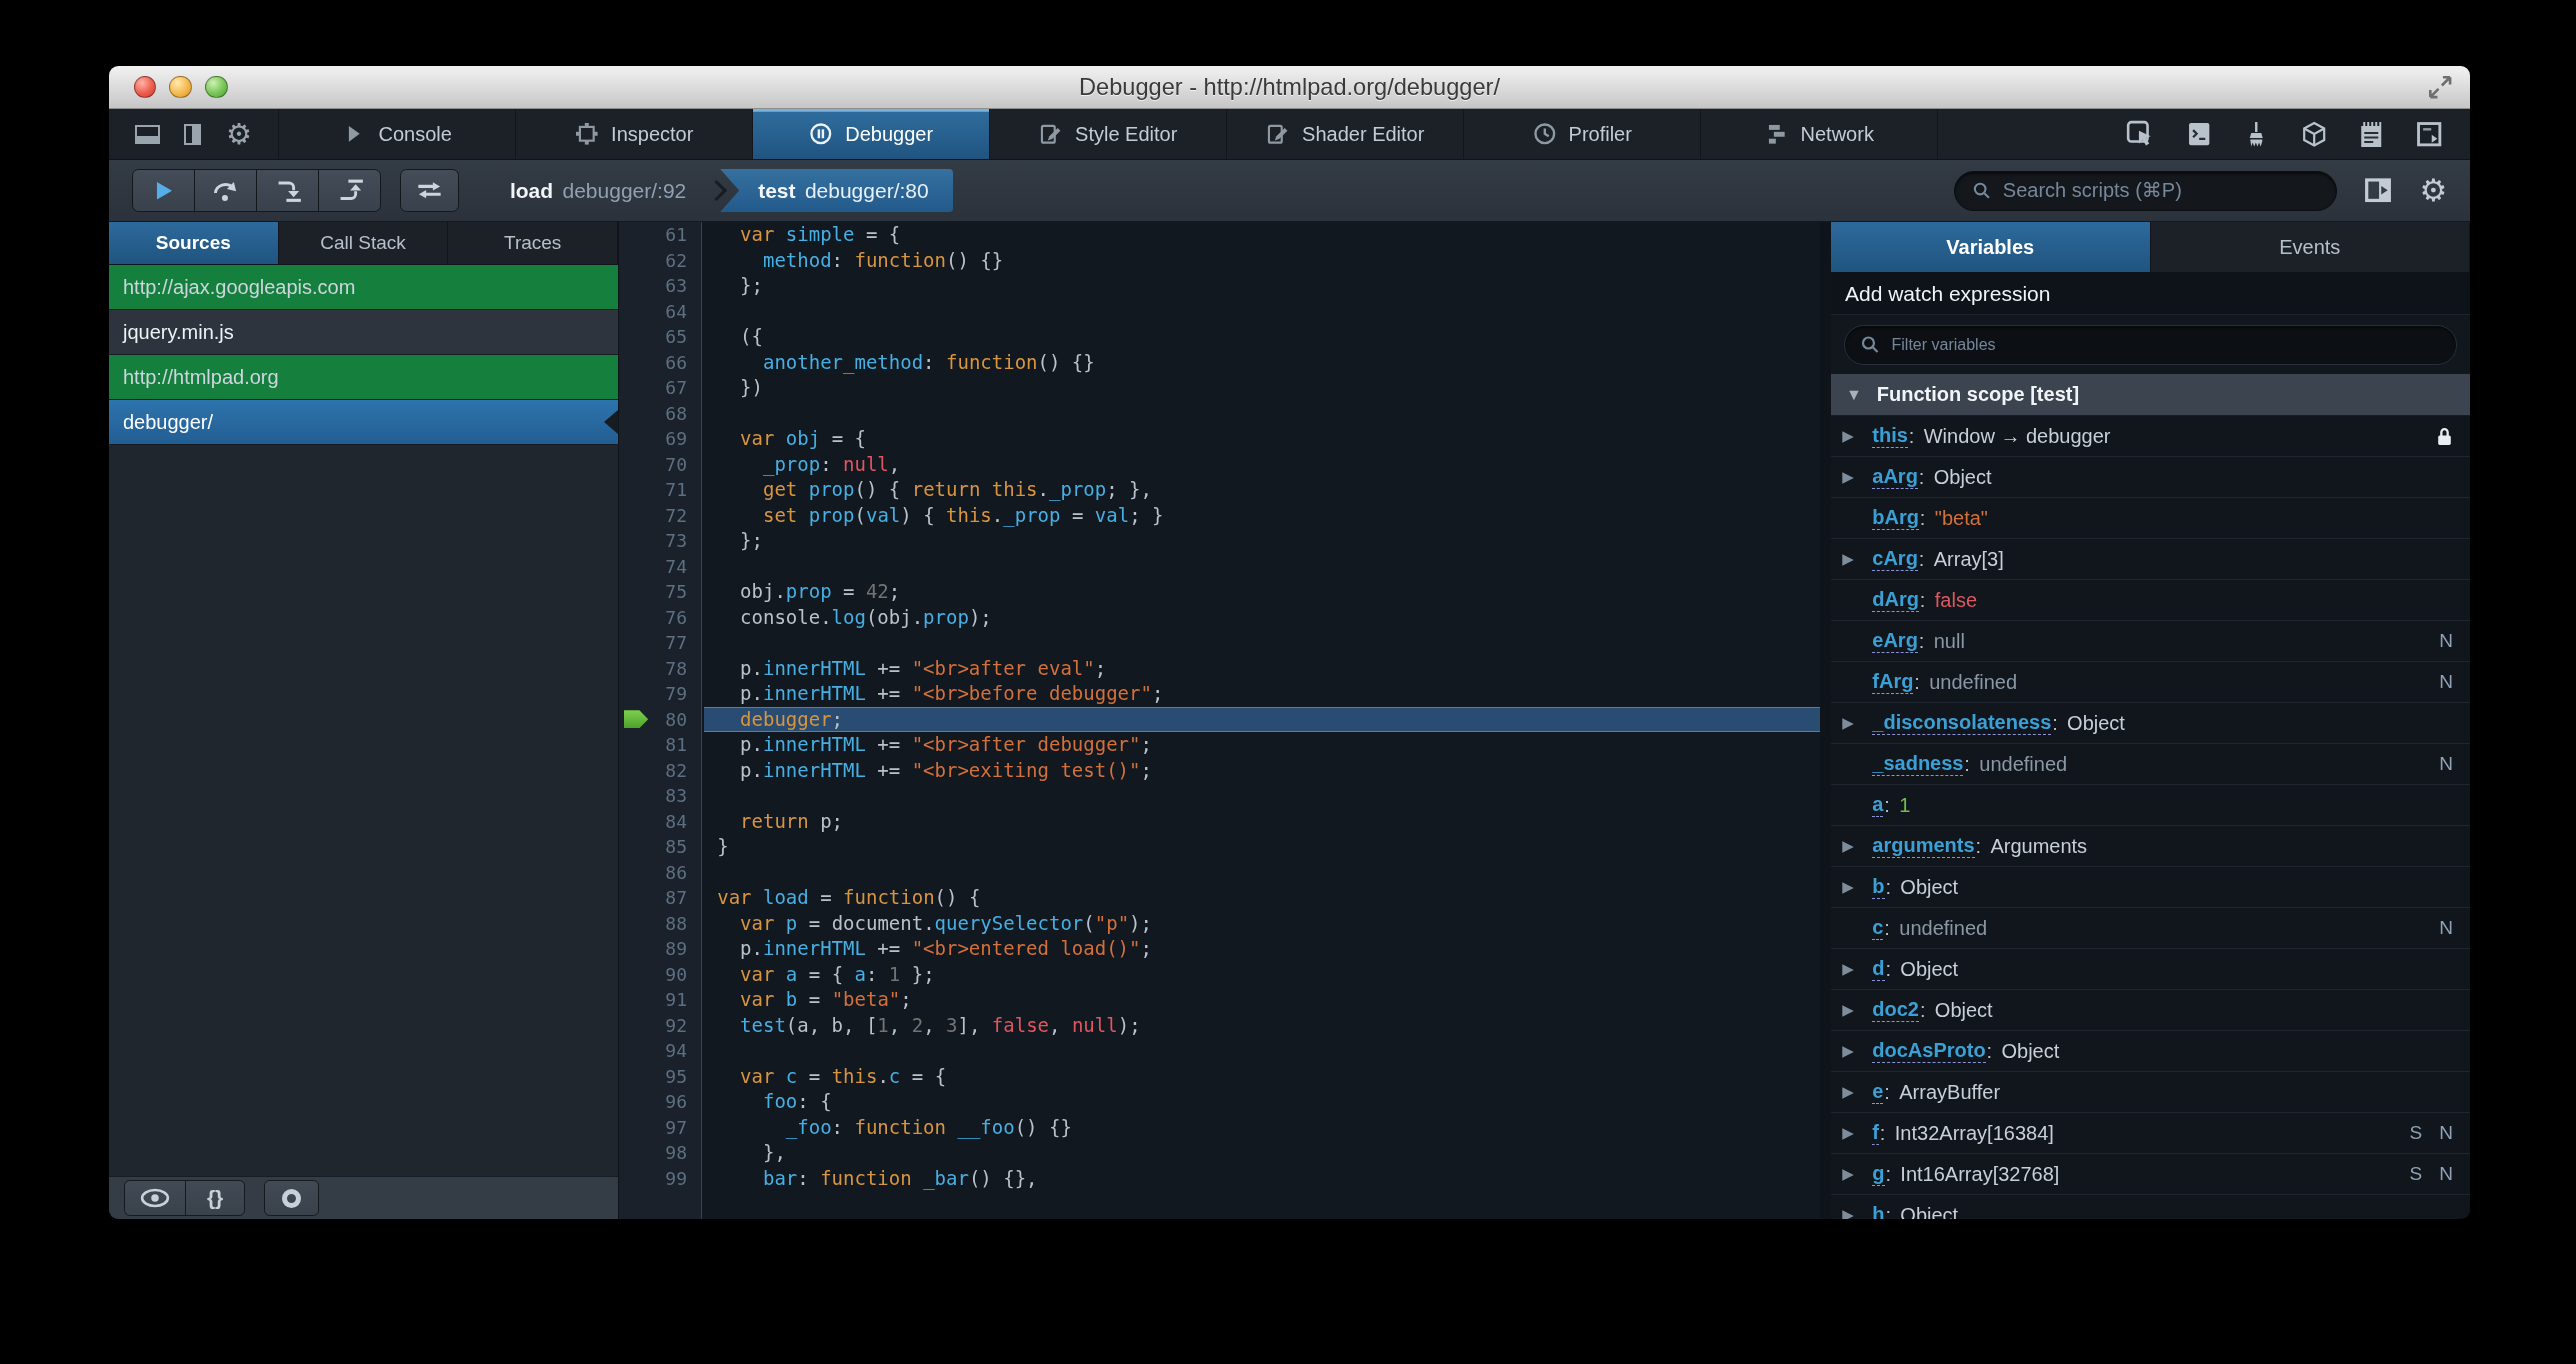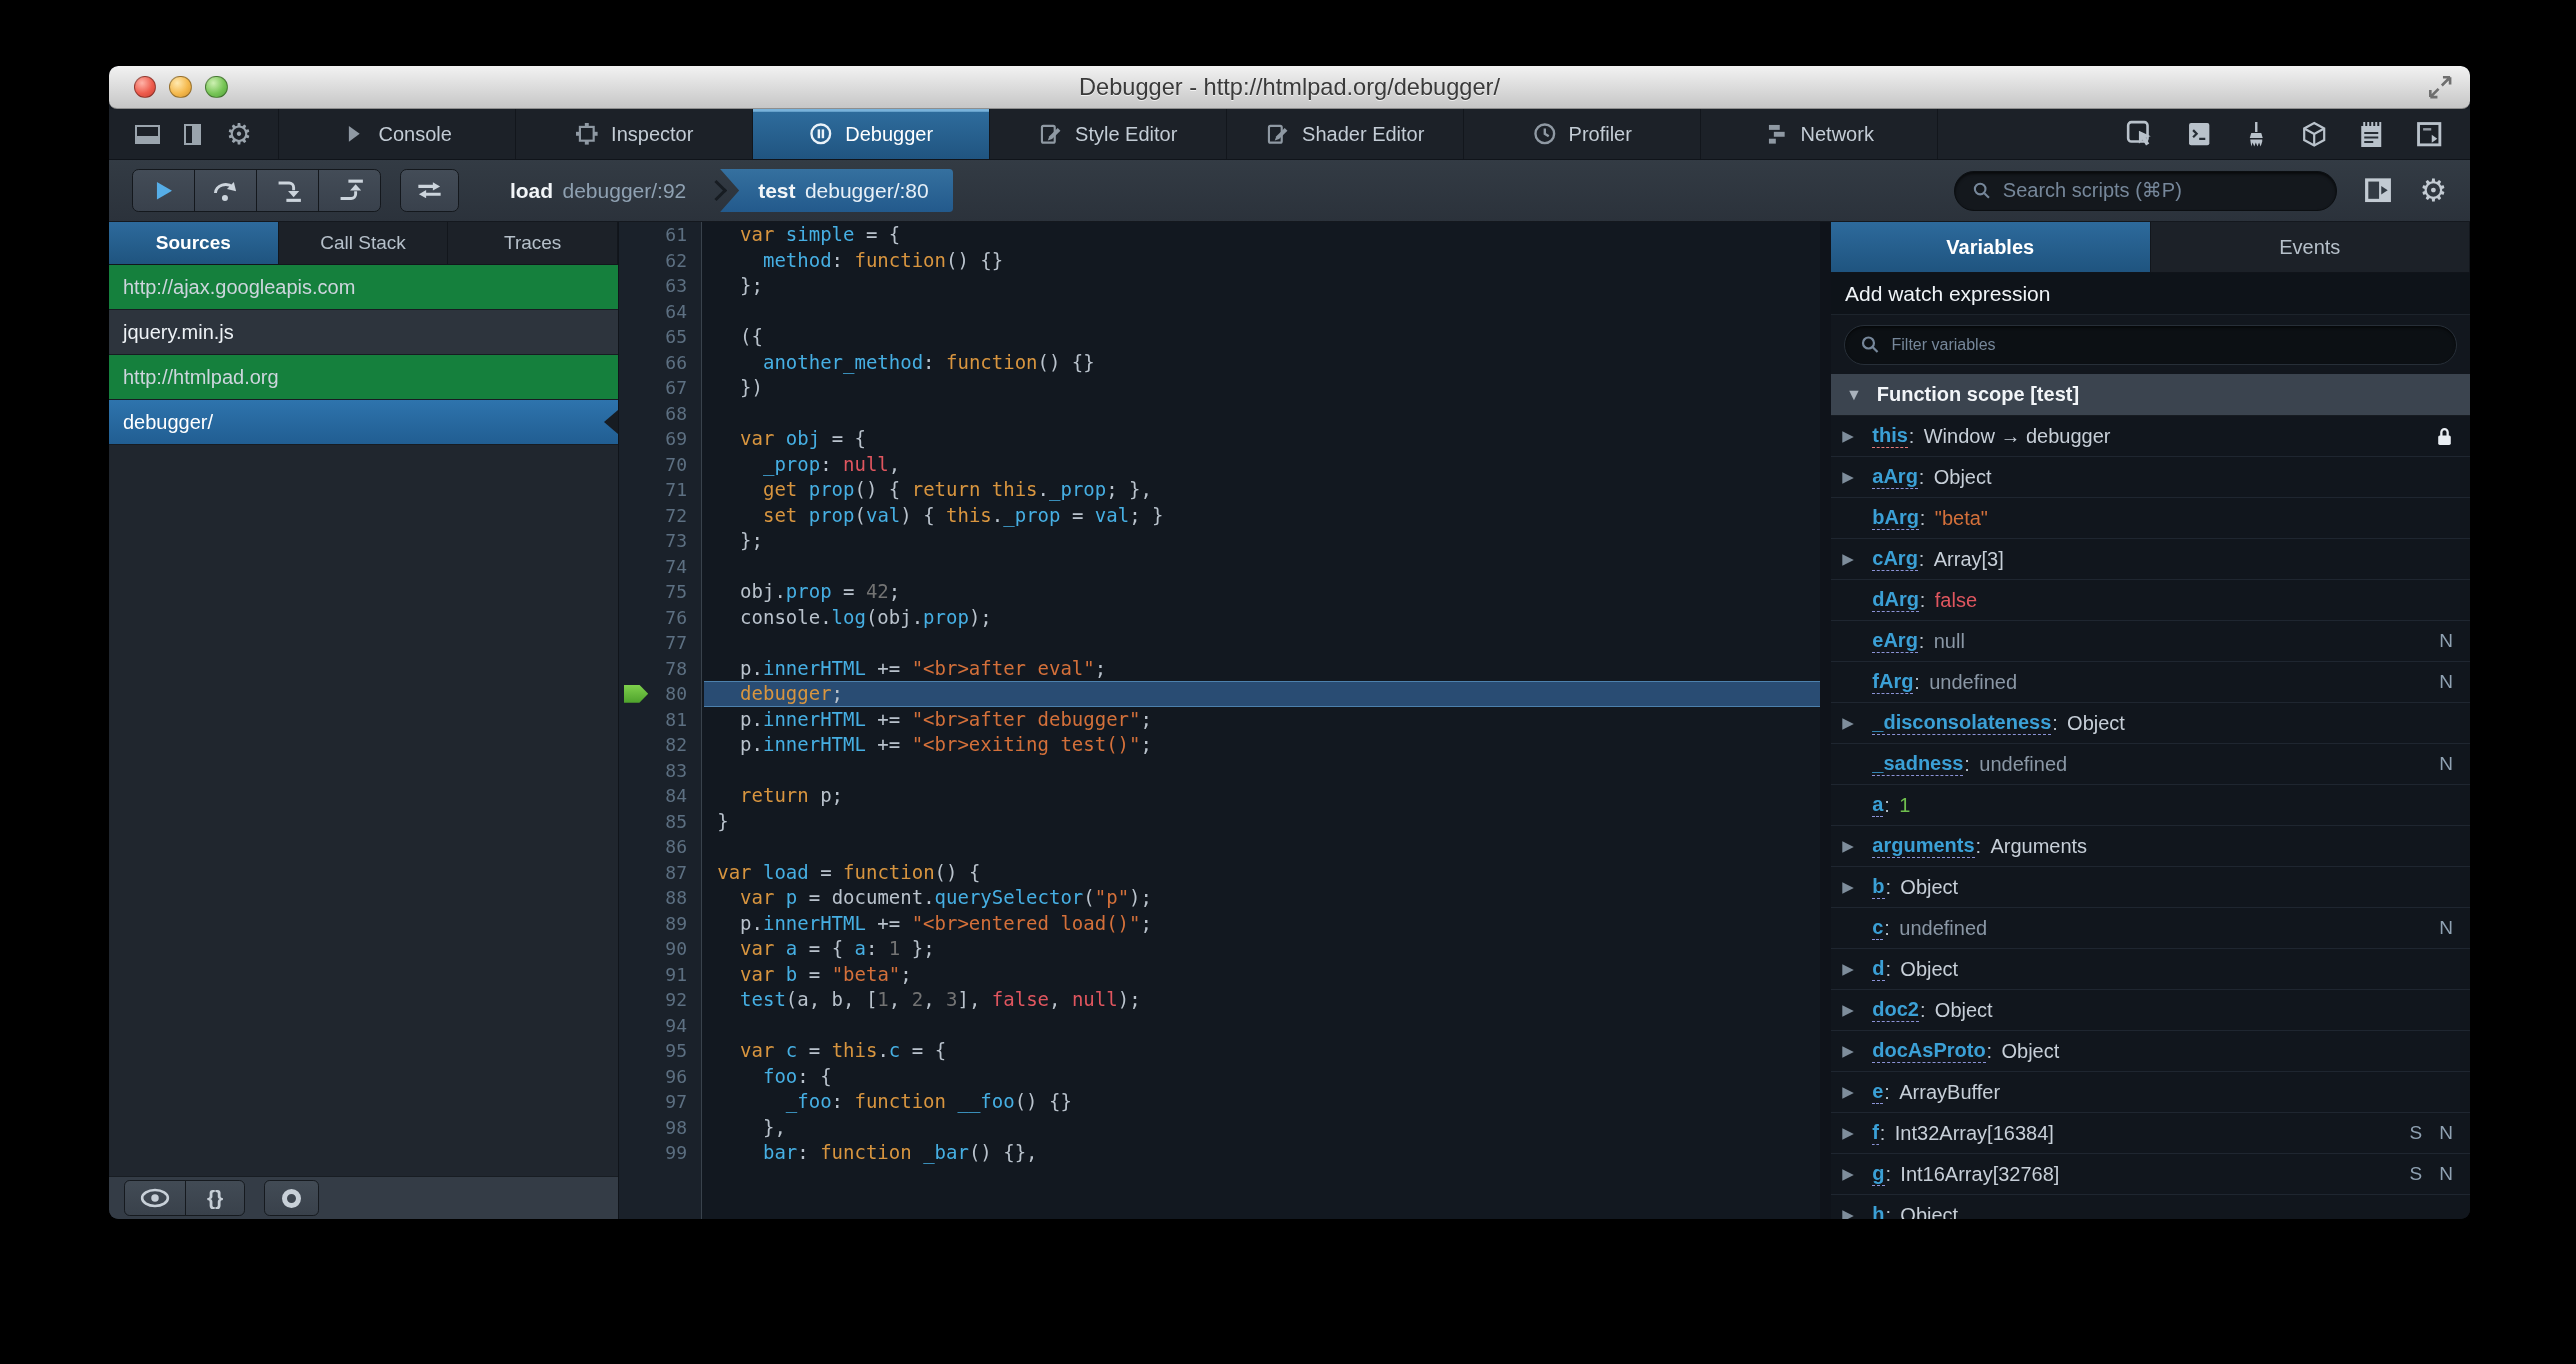--- a/index.html
+++ b/index.html
@@ -5,21 +5,21 @@
   html,body{margin:0;padding:0;background:#000;}
   *{box-sizing:border-box;}
   body{font-family:"Liberation Sans", sans-serif;}
   .screen{position:relative;width:2576px;height:1364px;background:#000;border-radius:85px;overflow:hidden;}
 
   .window{position:absolute;left:109px;top:66px;width:2361px;height:1153px;border-radius:9.4px;overflow:hidden;
           background:#171c23;box-shadow:0 24.5px 66px rgba(0,0,0,.8);display:flex;flex-direction:column;}
 
   
   .titlebar{height:43px;flex:none;background:linear-gradient(#f2f2f2,#c6c6c6);border-bottom:0.9px solid #8e8e8e;
-            position:relative;display:flex;align-items:center;border-radius:8px;}
+            position:relative;display:flex;align-items:center;}
   .lights{position:absolute;left:24.5px;top:0;bottom:0;display:flex;align-items:center;gap:13.2px;}
   .light{width:22.6px;height:22.6px;border-radius:50%;border:0.9px solid rgba(0,0,0,.35);}
   .light.red{background:radial-gradient(circle at 35% 30%, #ffb3a8, #ee5c4d 55%, #c63e31);}
   .light.yellow{background:radial-gradient(circle at 35% 30%, #ffe9b0, #f5b94d 55%, #d1922e);}
   .light.green{background:radial-gradient(circle at 35% 30%, #cdf0b2, #77c556 55%, #4f9e38);}
   .title{flex:1;text-align:center;font-size:23.6px;color:#3a3a3a;text-shadow:0 0.9px 0 rgba(255,255,255,.7);}
   .expandbtn{position:absolute;right:15px;top:6.6px;width:30px;height:30px;display:flex;align-items:center;justify-content:center;color:#6f6f6f;}
 
   
   .tabbar{height:51px;flex:none;background:#1c2128;display:flex;align-items:stretch;border-bottom:0.9px solid #10141a;}
@@ -456,20 +456,24 @@
               <span class="lc"><span class="tok-p">  console.</span><span class="tok-v">log</span><span class="tok-p">(obj.</span><span class="tok-v">prop</span><span class="tok-p">);</span></span>
             </div>
             <div class="cl">
               <span class="ln">77</span>
               <span class="lc"></span>
             </div>
             <div class="cl">
               <span class="ln">78</span>
               <span class="lc"><span class="tok-p">  p.</span><span class="tok-v">innerHTML</span><span class="tok-p"> += </span><span class="tok-s">"&lt;br&gt;after eval"</span><span class="tok-p">;</span></span>
             </div>
+            <div class="cl">
+              <span class="ln">79</span>
+              <span class="lc"><span class="tok-p">  p.</span><span class="tok-v">innerHTML</span><span class="tok-p"> += </span><span class="tok-s">"&lt;br&gt;before debugger"</span><span class="tok-p">;</span></span>
+            </div>
             <div class="cl current">
               <span class="ln">80<span class="debug-arrow"></span></span>
               <span class="lc"><span class="tok-p">  </span><span class="tok-k">debugger</span><span class="tok-p">;</span></span>
             </div>
             <div class="cl">
               <span class="ln">81</span>
               <span class="lc"><span class="tok-p">  p.</span><span class="tok-v">innerHTML</span><span class="tok-p"> += </span><span class="tok-s">"&lt;br&gt;after debugger"</span><span class="tok-p">;</span></span>
             </div>
             <div class="cl">
               <span class="ln">82</span>

